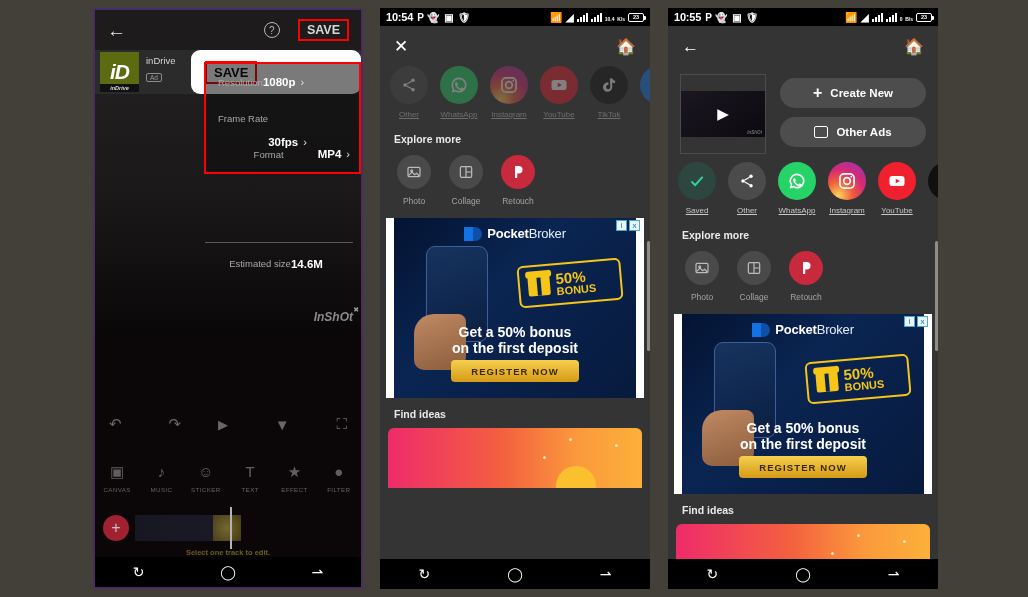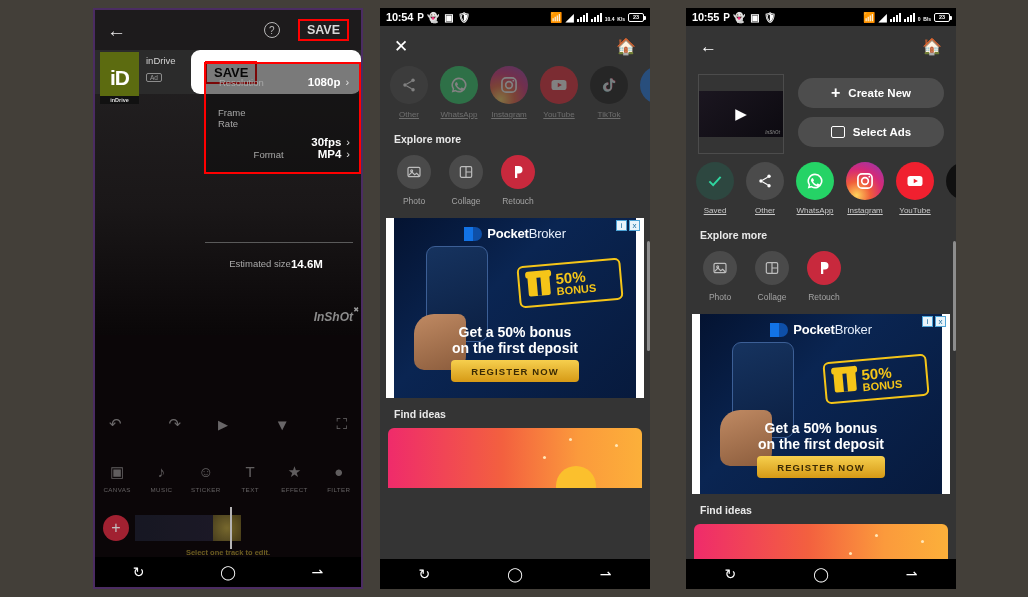--- a/index.html
+++ b/index.html
@@ -13,21 +13,21 @@
   .phone {
     position: absolute;
     top: 8px;
     width: 270px;
     height: 581px;
     background: #0a0a0a;
     overflow: hidden;
   }
   #phone1 { left: 93px; border: 2px solid #4b2c62; background:#0b0608; }
   #phone2 { left: 380px; }
-  #phone3 { left: 686px; }
+  #phone3 { left: 668px; }
 
   
   .statusbar {
     height: 18px; background: #000; color: #fff;
     display: flex; align-items: center; justify-content: space-between;
     padding: 0 6px; font-size: 10px; font-weight: bold;
   }
   .sb-left { display: flex; align-items: center; gap: 4px; }
   .sb-right { display: flex; align-items: center; gap: 3px; }
   .sb-time { font-size: 11px; letter-spacing: -0.2px; }
@@ -58,23 +58,23 @@
     color:#d8d8d8; font-size:12.5px; font-weight:bold;
     border:2px solid #ff0000; padding:2px 7px;
   }
   .arrow-back { color:#e7e7e7; font-size:19px; line-height:1; }
   .help-ico {
     width:16px;height:16px;border:1.4px solid #b9b9b9;border-radius:50%;
     color:#b9b9b9;font-size:10px;display:flex;align-items:center;justify-content:center;
   }
   .ad-row { height:44px; display:flex; background:#2b2b2b; position:relative; }
   .ad-logo {
-    width:39px;height:52px;background:#5c6b10;margin:2px 0 0 5px;
+    width:39px;height:40px;background:#5c6b10;margin:2px 0 0 5px;
     display:flex;flex-direction:column;align-items:center;justify-content:center;
-    color:#fff;font-weight:bold;position:relative;
+    color:#fff;font-weight:bold;position:relative;font-style:italic;
   }
   .ad-logo .big { font-size:21px; letter-spacing:-1px; line-height:18px; }
   .ad-logo .small {
     position:absolute;bottom:0;left:0;right:0;background:#111;
     font-size:5.5px;text-align:center;padding:1px 0;color:#ddd;
   }
   .ad-meta { padding:5px 0 0 7px; }
   .ad-name { color:#d3d3d3; font-size:9.5px; }
   .ad-badge {
     margin-top:2px; display:inline-block; border:1px solid #8d8d8d;
@@ -88,21 +88,21 @@
   .save-sheet span {
     color:#000; font-size:13px; font-weight:bold;
     border:2px solid #ff0000; padding:2px 7px;
   }
   .opts {
     position:absolute; right:0; top:52px; width:157px;
     border:2px solid #ff0000; background:rgba(12,12,12,.55);
   }
   .opt-row {
     height:36px; display:flex; align-items:center;
-    justify-content:center; padding:0 9px 0 12px;gap:44px;
+    justify-content:flex-start; padding:0 9px 0 12px;
   }
   .opt-label { color:#a8a8a8; font-size:9.5px; }
   .opt-val { color:#fff; font-size:11.5px; font-weight:bold; }
   .chev { color:#e2e2e2; font-size:11px; margin-left:5px; }
   .est-div {
     position:absolute;right:8px;top:232px;width:148px;height:1px;background:#5a5a5a;
   }
   .est-row {
     position:absolute;right:0;top:248px;width:160px;
     display:flex;justify-content:center;padding:0 10px 0 0;
@@ -636,21 +636,21 @@
           <span class="wm">InShOt</span>
         </div>
       </div>
       <div class="act-col">
         <div class="act-btn">
           <span style="font-size:16px;">+</span>
           <span>Create New</span>
         </div>
         <div class="act-btn">
           <span class="pic"></span>
-          <span>Select Ads</span>
+          <span>Other Ads</span>
         </div>
       </div>
     </div>
 
     <div class="share-row" style="margin-top:8px;">
       <div class="share-item">
         <div class="share-circ c-saved">
           <svg width="18" height="18" viewBox="0 0 24 24" fill="none" stroke="#2fd6a0" stroke-width="2.6">
               <path d="M4.5 12.5l5 5 10-11"></path>
             </svg>

